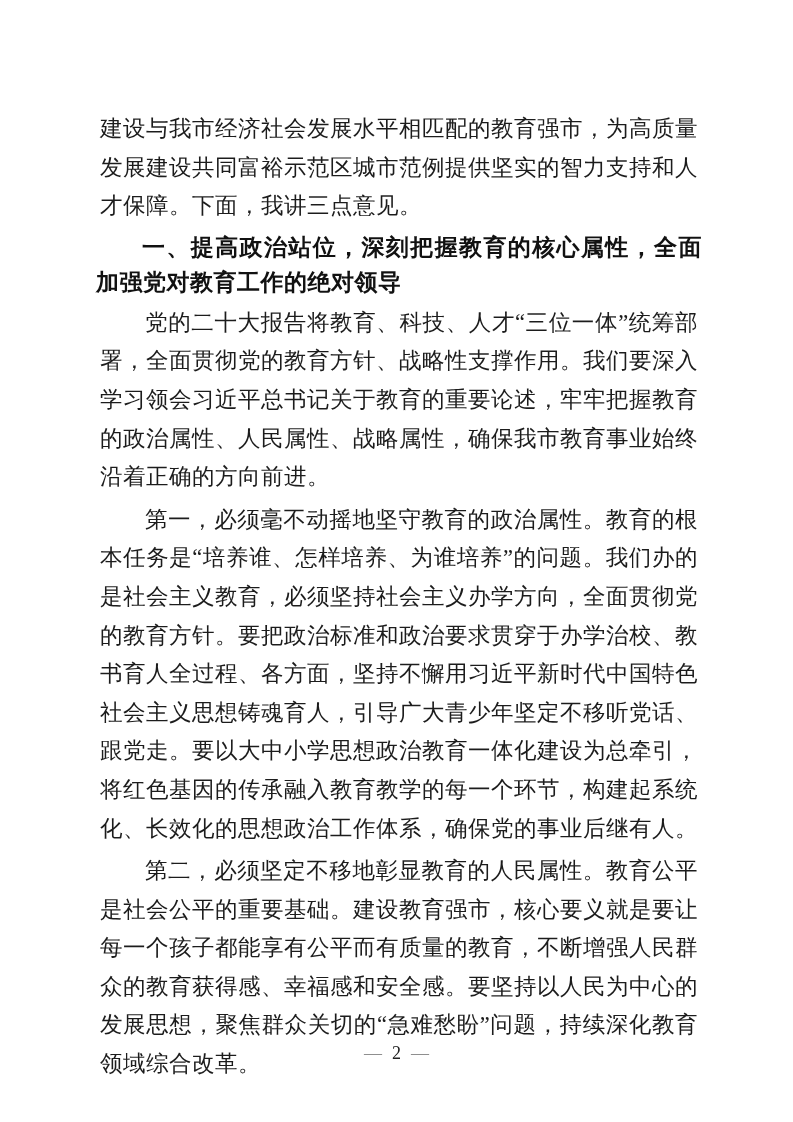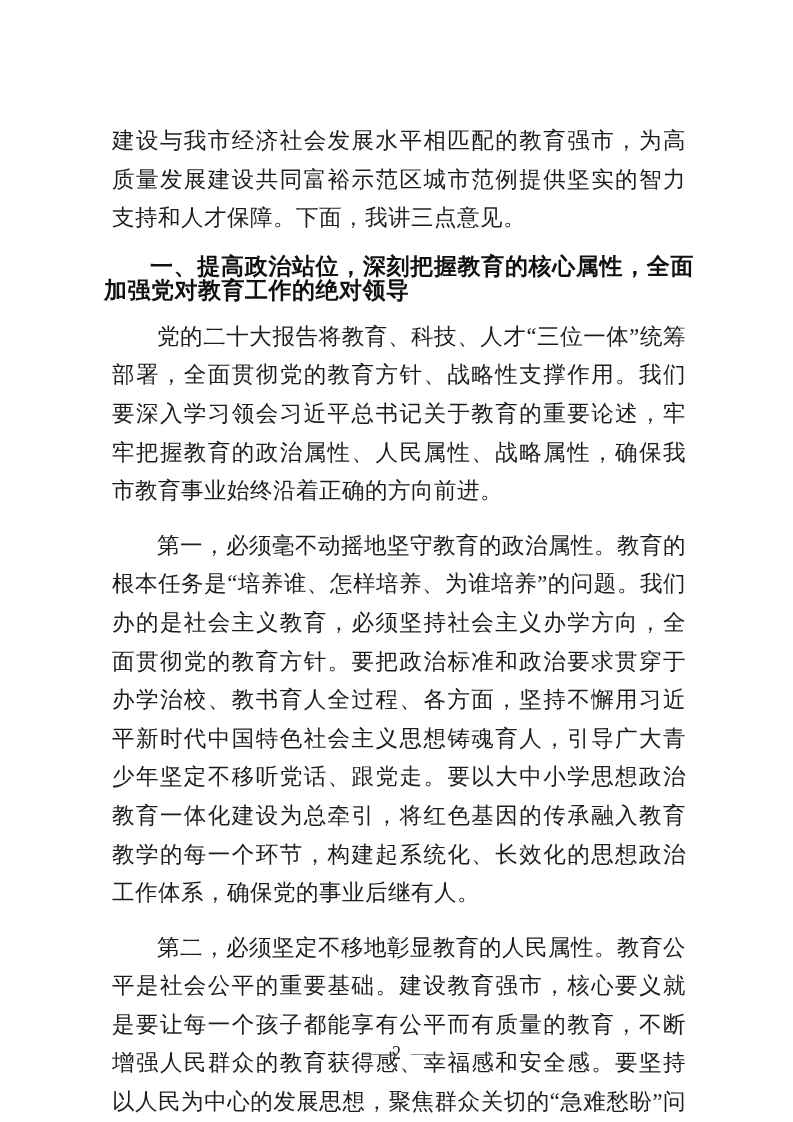--- a/index.html
+++ b/index.html
@@ -22,32 +22,32 @@
     width: 606px;
     color: #1c1c1c;
     font-family: "Liberation Serif", "DejaVu Serif", serif;
     font-size: 22.5px;
     line-height: 38.6px;
     text-align: justify;
     text-justify: inter-ideograph;
     letter-spacing: 0.5px;
   }
   .para {
-    margin: 16px;
+    margin: 4px;
     text-indent: 2em;
   }
   .para.no-indent {
     text-indent: 0;
   }
   .heading {
-    margin: 8px;
+    margin: 0;
     text-indent: 2em;
     font-weight: bold;
     font-size: 23px;
-    line-height: 24px;
+    line-height: 35px;
     color: #111111;
     font-family: "Liberation Sans", "DejaVu Sans", sans-serif;
   }
   .page-footer {
     position: absolute;
     left: 0;
     right: 0;
     bottom: 58px;
     text-align: center;
     font-family: "Liberation Serif", "DejaVu Serif", serif;

